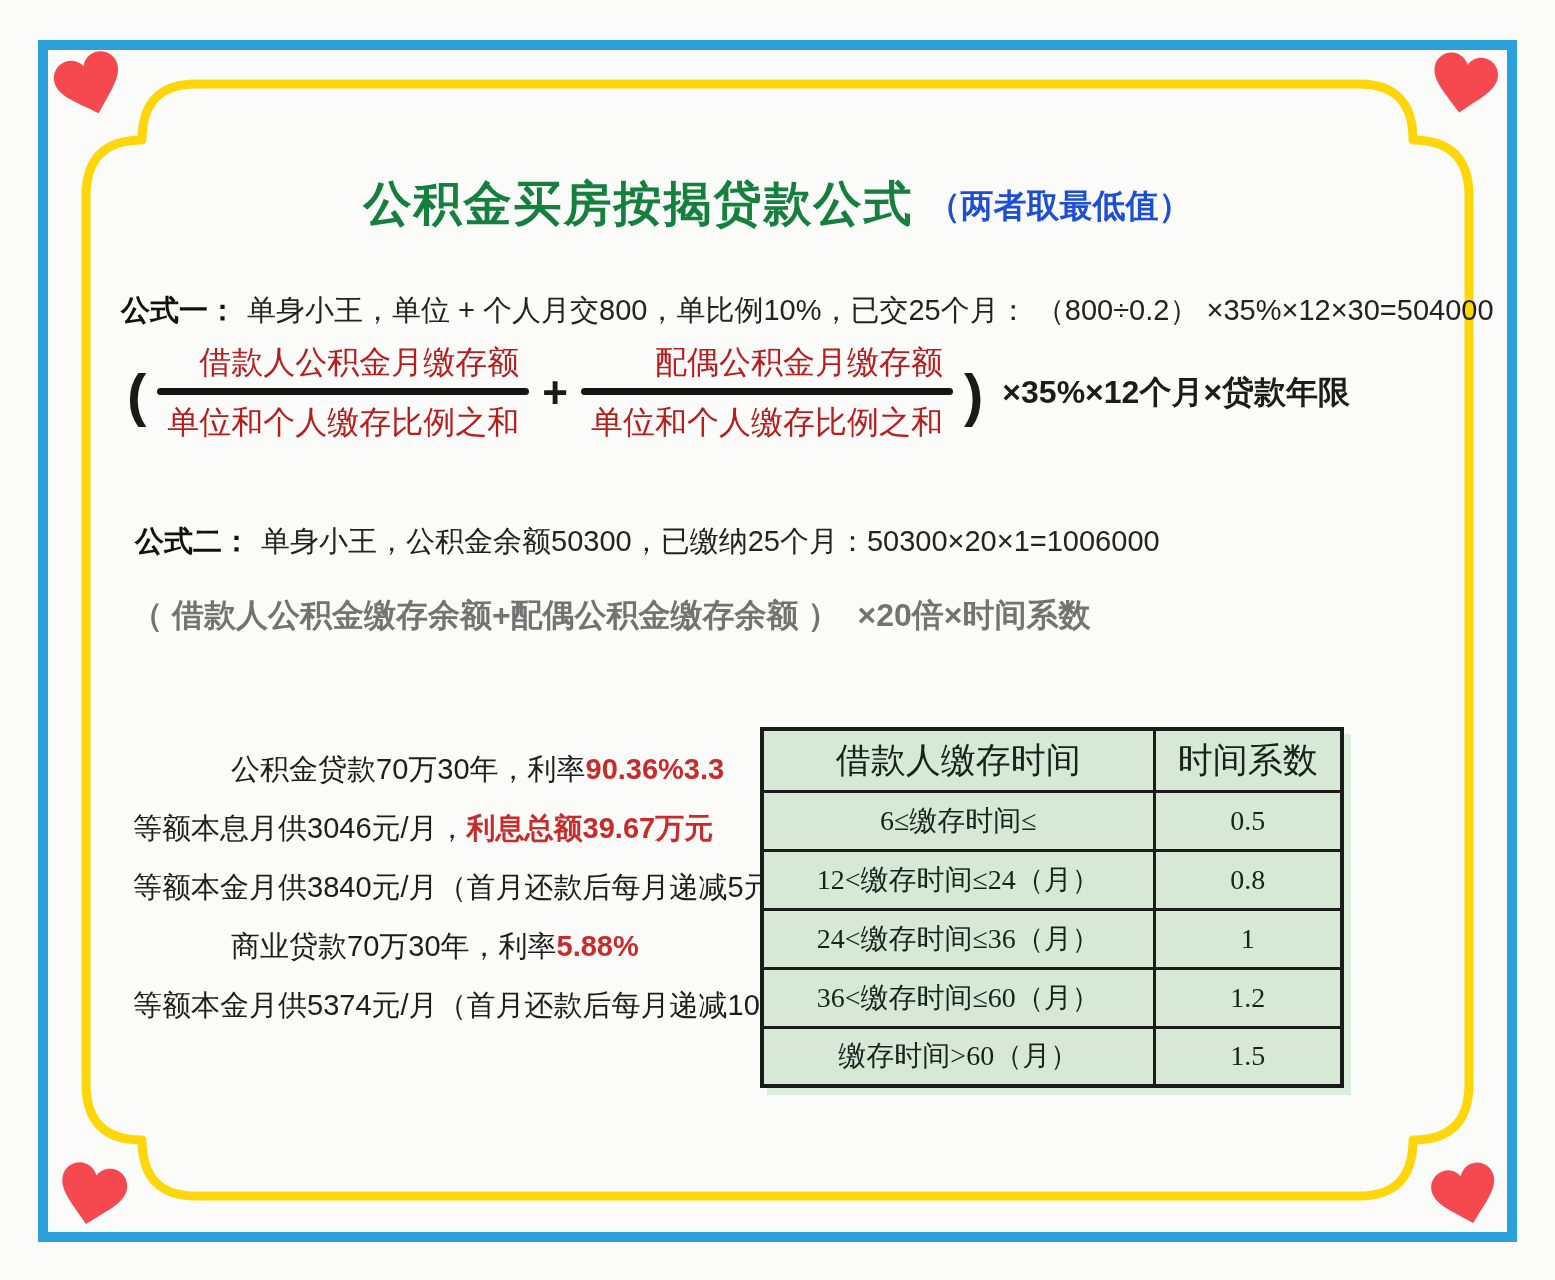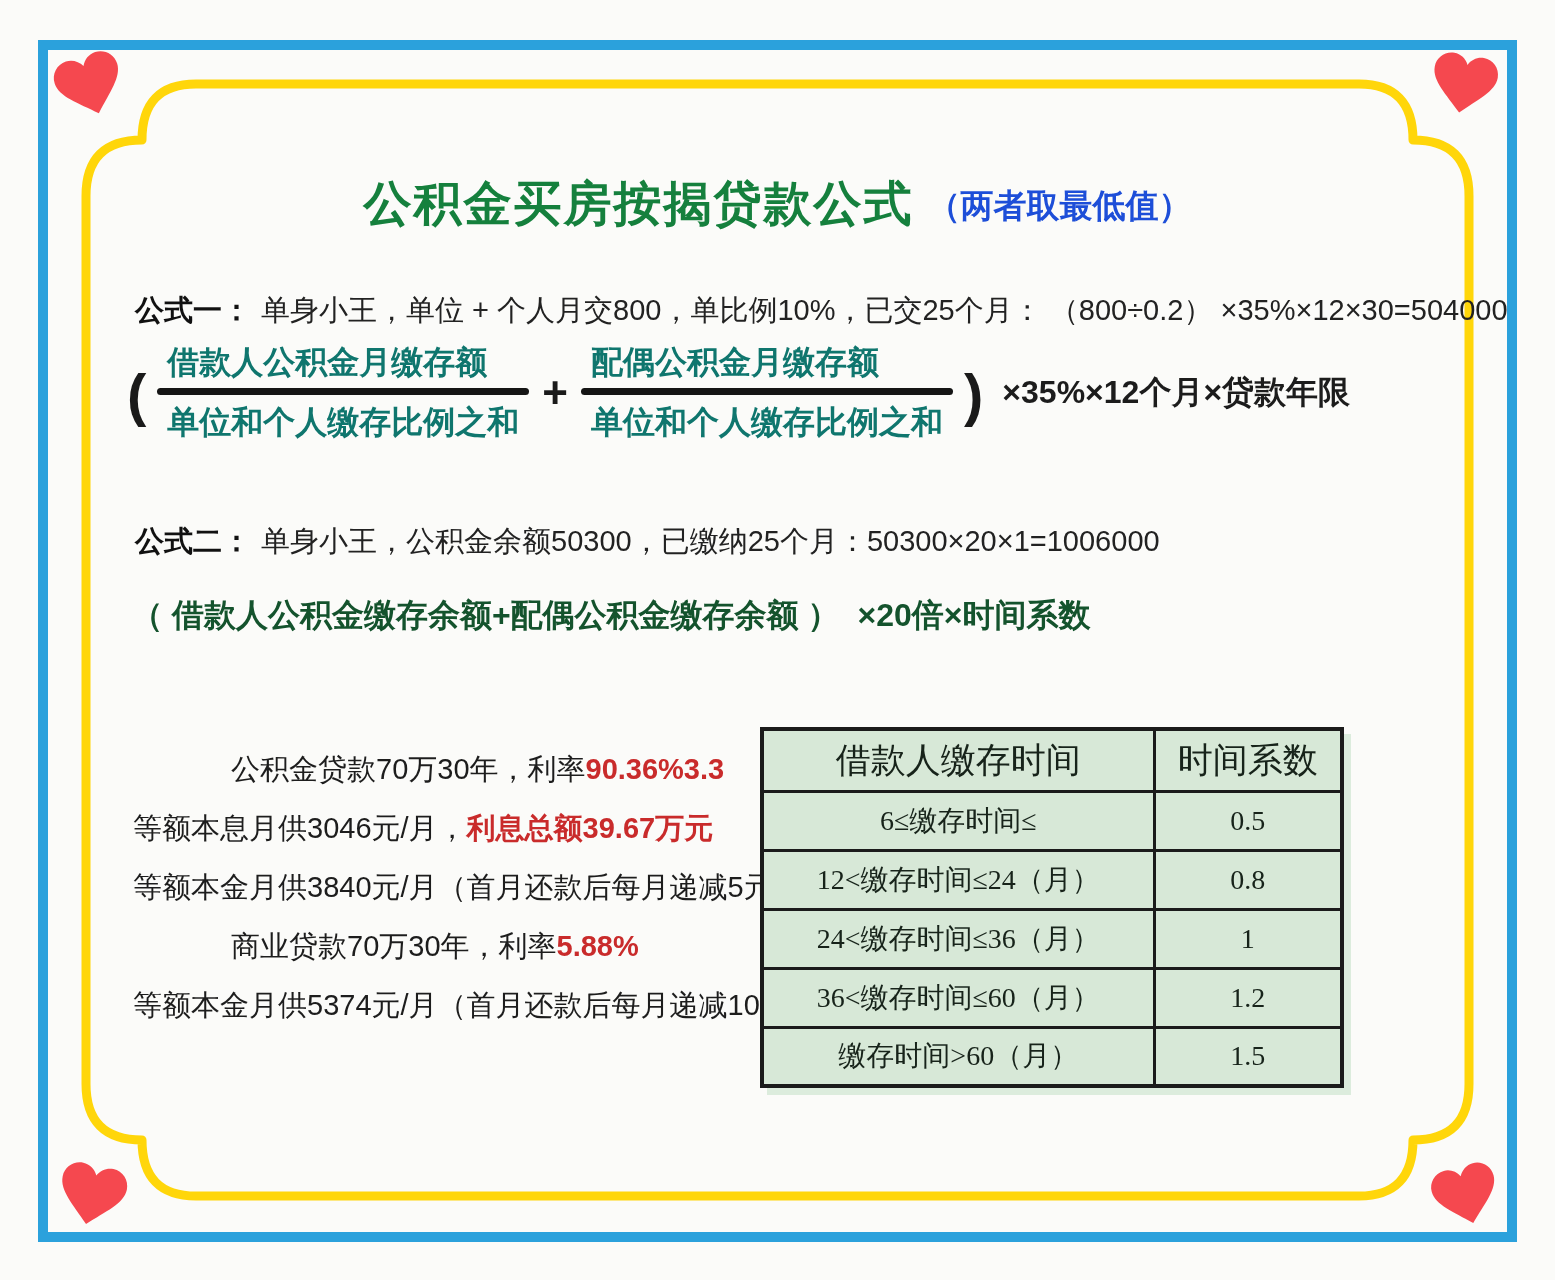--- a/index.html
+++ b/index.html
@@ -34,39 +34,39 @@
   .title-row{
     position:absolute;left:0;top:172px;width:1555px;
     display:flex;justify-content:center;align-items:flex-end;gap:14px;
     white-space:nowrap;
   }
   .page-title{font-size:48px;font-weight:900;letter-spacing:2px;color:#15803d;}
   .title-note{font-size:33px;font-weight:800;color:#1d4ed8;padding-bottom:7px;}
 
   
   .text-line{position:absolute;white-space:nowrap;font-size:29px;color:#222;}
-  .line-f1{left:135px;top:291px;}
+  .line-f1{left:121px;top:291px;}
   .line-f2{left:135px;top:522px;}
   .f-label{font-weight:800;color:#111;margin-right:10px;}
 
   .fraction-row{
     position:absolute;left:127px;top:341px;
     display:flex;align-items:center;gap:11px;white-space:nowrap;
   }
   .big-paren{font-size:58px;font-weight:700;line-height:1;color:#1a1a1a;transform:translateY(2px);}
-  .fraction{display:inline-flex;flex-direction:column;align-items:flex-start;font-size:32px;color:#0f766e;font-weight:bold;}
+  .fraction{display:inline-flex;flex-direction:column;align-items:flex-end;font-size:32px;color:#b91c1c;}
   .fraction .num,.fraction .den{padding:0 10px;line-height:1.35;}
   .frac-bar{align-self:stretch;height:7px;background:#151515;border-radius:4px;margin:4px 0 6px 0;}
   .plus-sign{font-size:44px;font-weight:700;color:#1a1a1a;padding:0 2px;}
   .multiplier{font-size:32px;font-weight:600;color:#1c1c1c;margin-left:8px;}
 
   .expr-row{
     position:absolute;left:131px;top:594px;
     display:flex;align-items:center;gap:18px;
-    font-size:32px;color:#14532d;font-weight:600;white-space:nowrap;
+    font-size:32px;color:#737373;font-weight:600;white-space:nowrap;
   }
 
   
   .loan-block{position:absolute;left:133px;top:740px;width:680px;}
   .loan-line{height:59px;line-height:59px;font-size:29px;color:#1d1d1d;white-space:nowrap;}
   .loan-line.indent{padding-left:98px;}
   .hl{color:var(--c-red);font-weight:800;}
 
   
   .coef-table{

